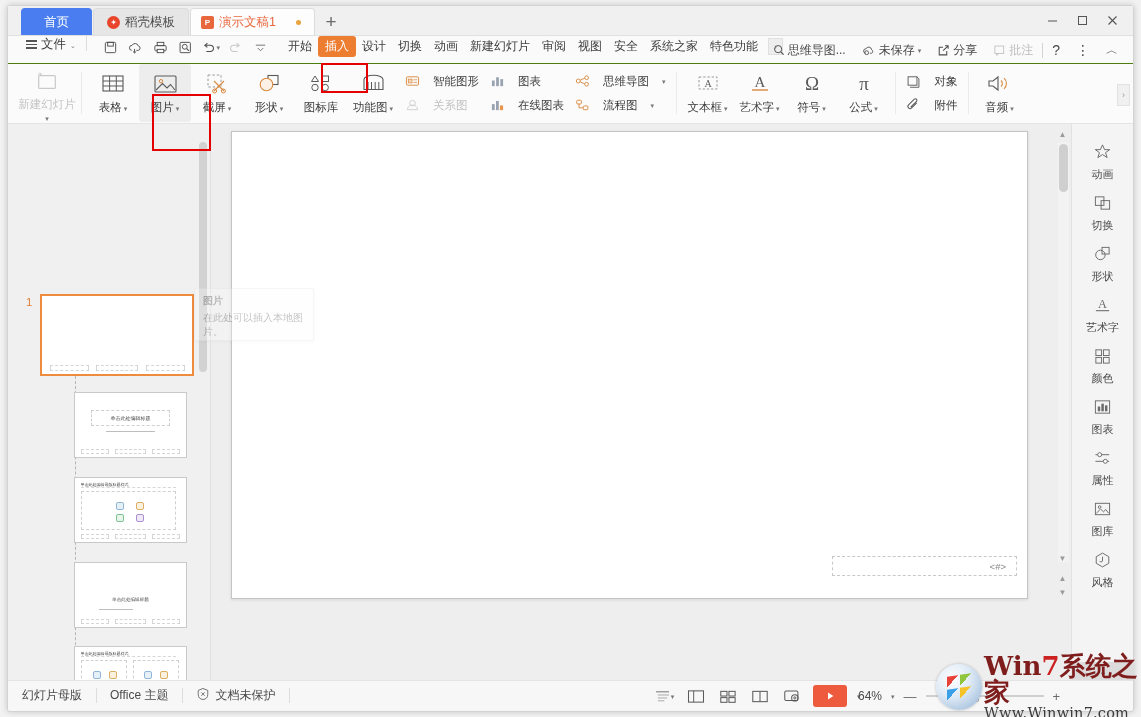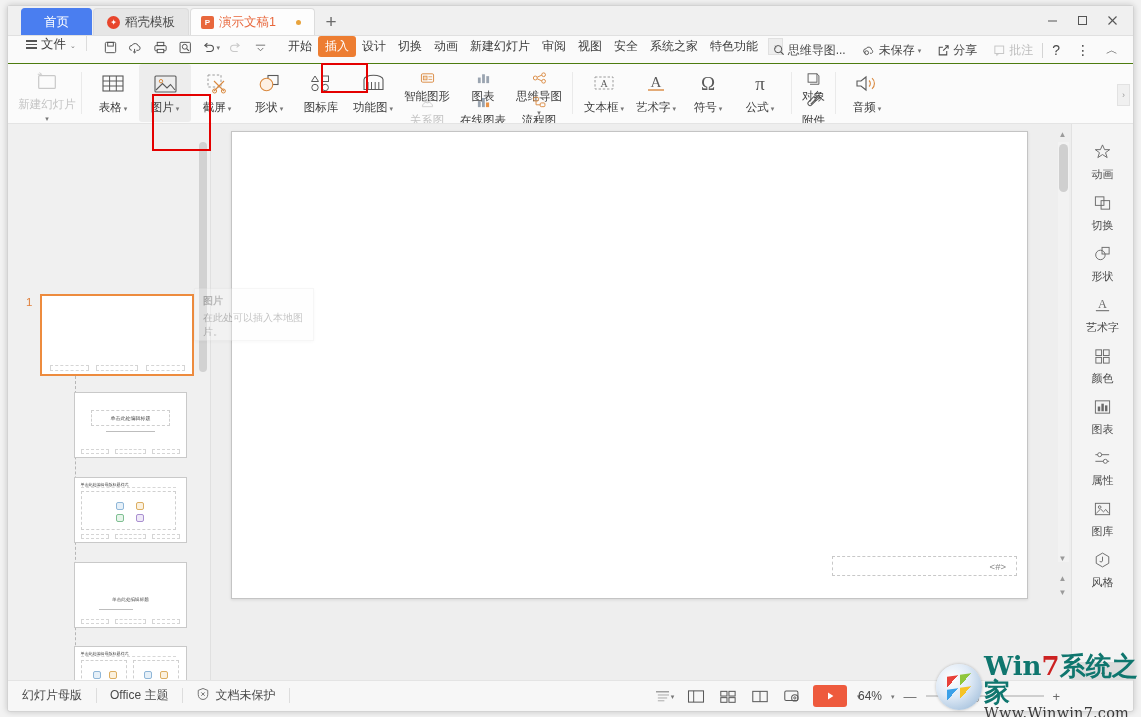--- a/index.html
+++ b/index.html
@@ -97,22 +97,22 @@
     justify-content:flex-start; padding-top:6px; gap:3px; border-radius:3px;
   }
   .bigbtn.wide{ width:58px; }
   .bigbtn .lbl{ font-size:11.5px;color:#3d3d3d; white-space:nowrap; display:flex; align-items:center; gap:2px;}
   .bigbtn.dis .lbl{ color:#c4c4c4;flex-direction:column; }
   .bigbtn.hover{ background:#ededed; }
   .icn{ height:27px; display:flex;align-items:center;justify-content:center; }
   .caret{ font-size:7px; color:#777; position:relative; top:1px; }
 
   .smallcol{ display:flex; flex-direction:column; justify-content:flex-start; padding-top:7px; gap:4px; height:60px;}
-  .smallbtn{ display:flex;align-items:center;gap:4px; height:20px; padding:0 5px; border-radius:3px;
-             font-size:11.5px;color:#3d3d3d; white-space:nowrap;flex-direction:column;}
+  .smallbtn{ display:flex;align-items:center;gap:13px; height:20px; padding:0 5px; border-radius:3px;
+             font-size:11.5px;color:#3d3d3d; white-space:nowrap;}
   .smallbtn.dis{ color:#c2c2c2; }
   .sicn{ width:16px;height:16px;display:flex;align-items:center;justify-content:center; }
 
   .ribbon-more{ position:absolute; right:3px; top:20px; width:13px;height:22px;
                 display:flex;align-items:center;justify-content:center;
                 background:#f0f0f0;border:1px solid #e2e2e2;color:#9a9a9a;font-size:9px;}
 
   
   .body{ position:relative; height:556px; background:#eeeeee; }
 
@@ -213,21 +213,21 @@
      background:
        linear-gradient(135deg,#e8413a 0 50%,transparent 50%) no-repeat 0 0/11px 11px,
        linear-gradient(135deg,#8fc63d 0 50%,transparent 50%) no-repeat 13px 0/11px 11px,
        linear-gradient(135deg,#3aa0e8 0 50%,transparent 50%) no-repeat 0 13px/11px 11px,
        linear-gradient(135deg,#f5c327 0 50%,transparent 50%) no-repeat 13px 13px/11px 11px;
      transform:skewY(-8deg);
   }
   .wm-text{ display:flex;flex-direction:column; }
   .wm-main{ font-size:26px; font-weight:bold; line-height:1;
             font-family:"DejaVu Serif","Liberation Serif",serif; }
-  .wm-main .o{ color:#0f766e; }
+  .wm-main .o{ color:#7f1d1d; }
   .wm-main .r{ color:#cc2222; }
   .wm-sub{ font-size:14.5px; color:#3a3a3a; font-family:"DejaVu Serif","Liberation Serif",serif;
            letter-spacing:.2px; }
 </style>
 </head>
 <body>
 
 <div id="app">
   <div class="win-frame">
 

